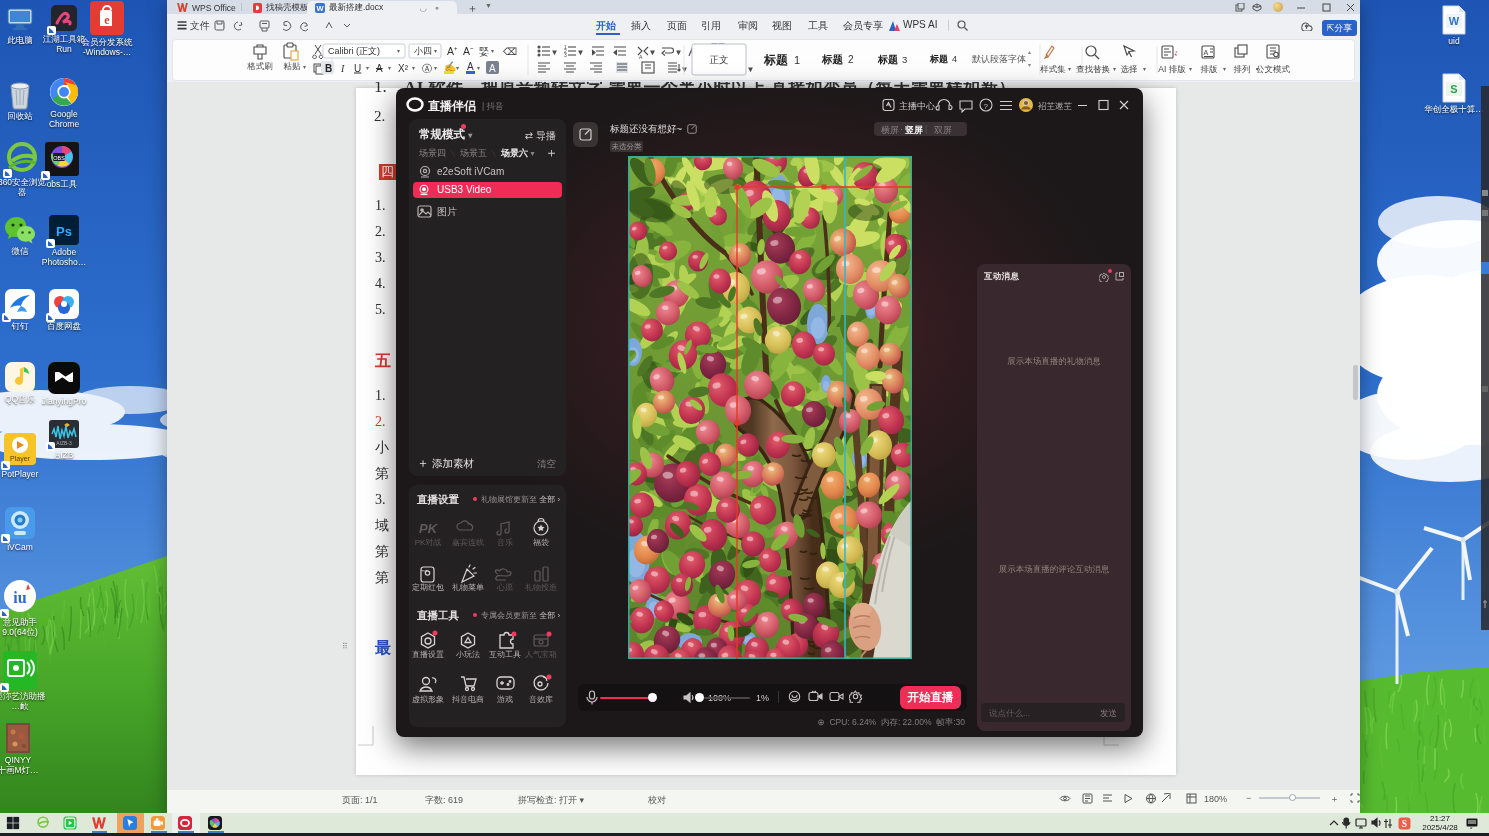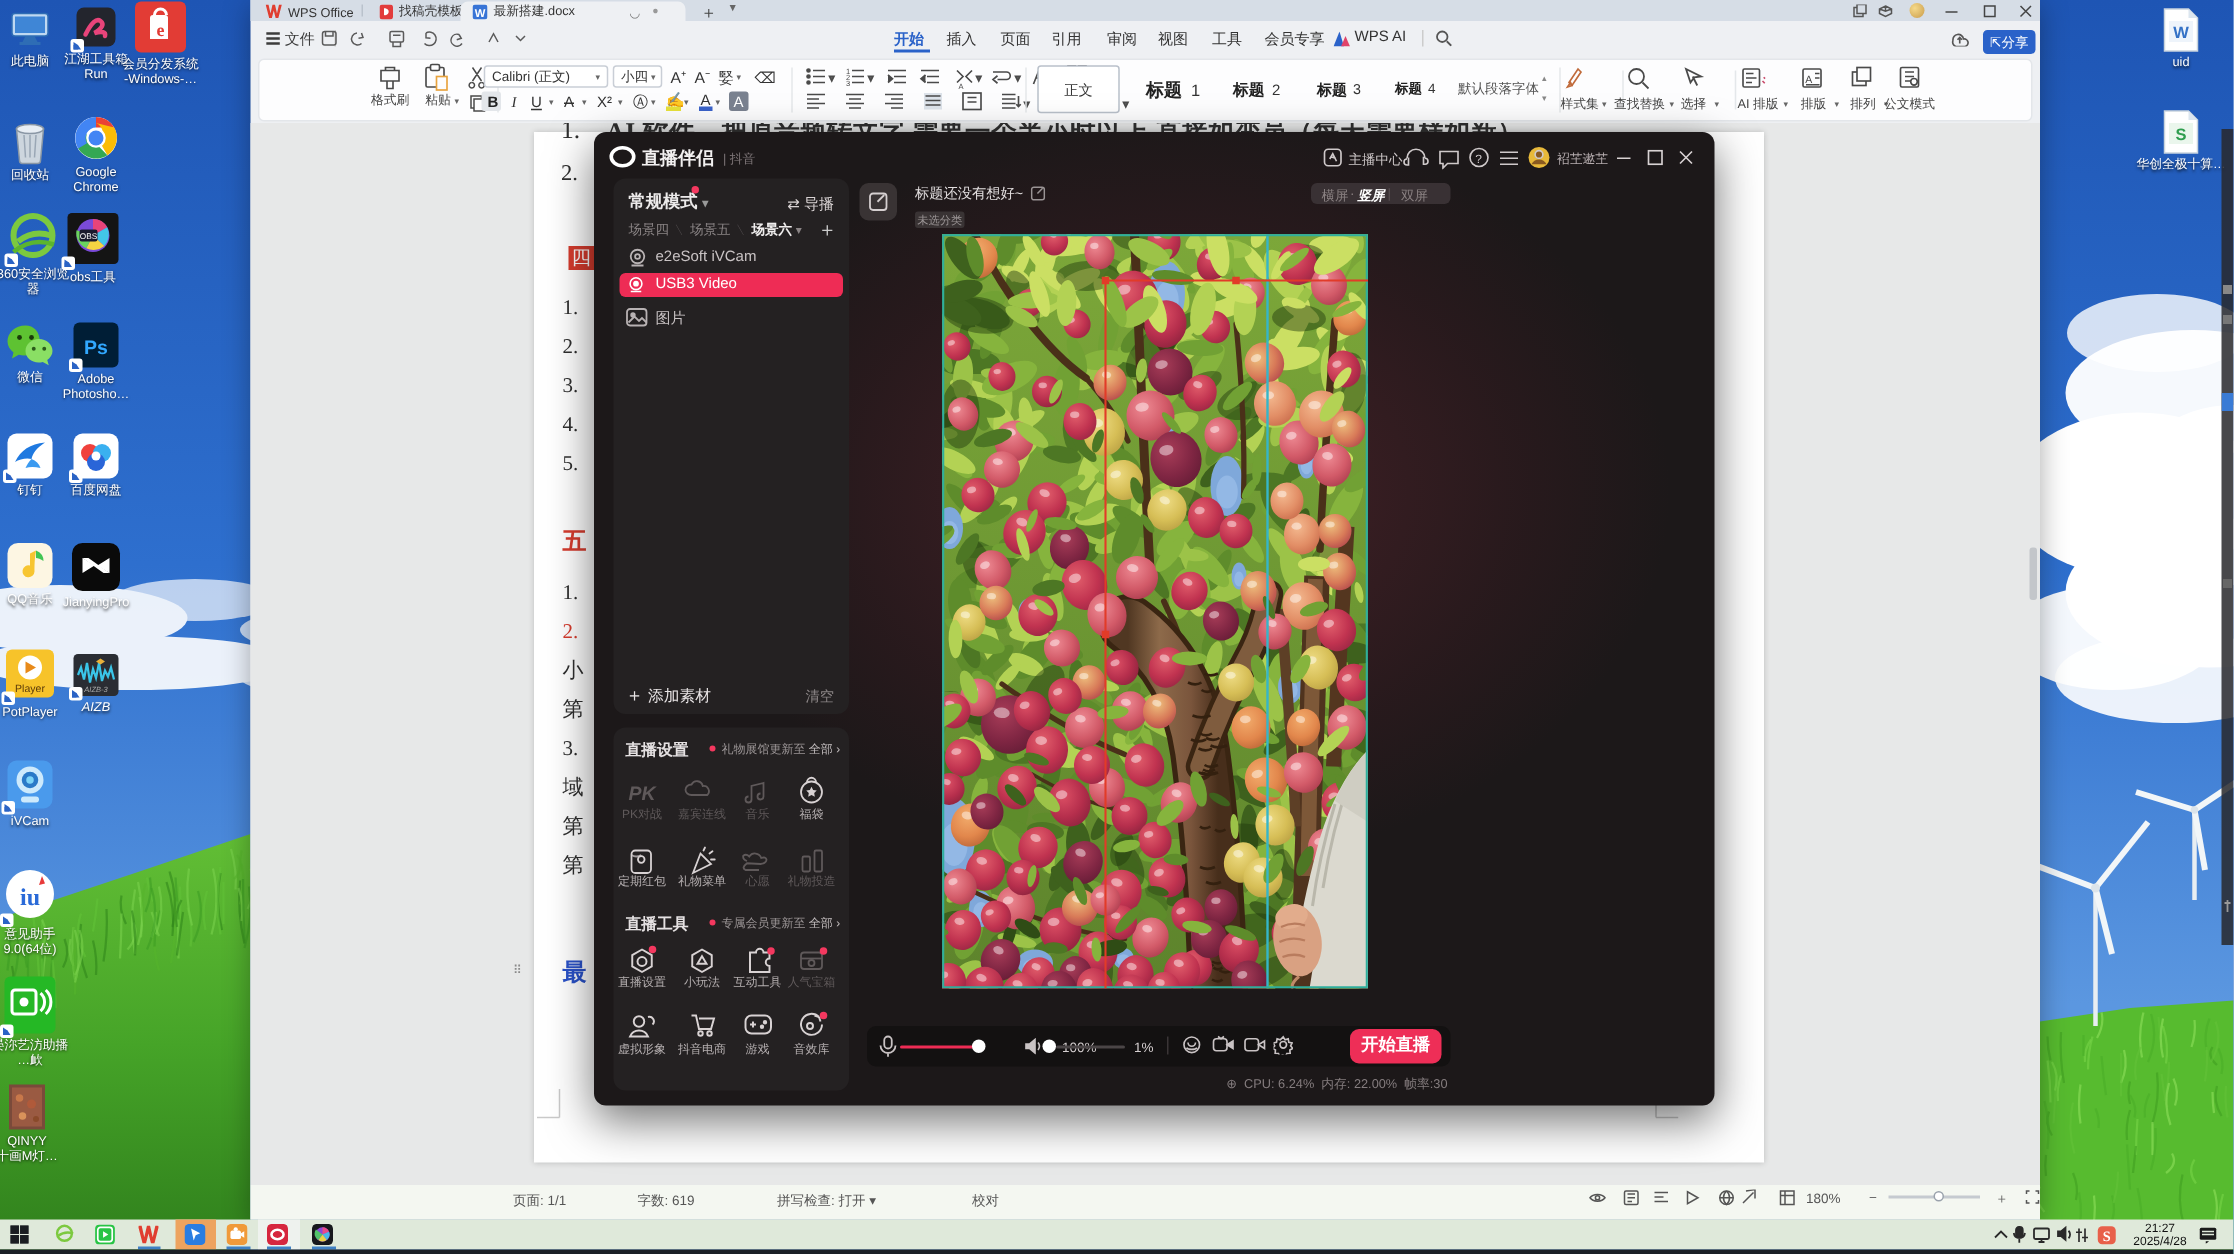--- a/index.html
+++ b/index.html
@@ -402,21 +402,21 @@
           <rect x="1" y="1" width="32" height="32" rx="4" fill="#f7c32a"></rect>
           <circle cx="17" cy="13" r="8" fill="#fff"></circle>
           <path d="M14,9 l7,4 -7,4 z" fill="#e88a1a"></path>
           <text x="17" y="29" font-size="7" fill="#5a3a0a" text-anchor="middle" font-family="Liberation Sans">Player</text>
         </svg>
     <span class="shortcut"></span>
   </div>
       <div class="lbl">PotPlayer</div>
     </div>
 
-  <div class="dicon" style="left:34px;top:435px;font-style:italic;">
+  <div class="dicon" style="left:34px;top:419px;">
       <div class="img" style="width:32px;height:30px;">
     <svg width="32" height="30" viewBox="0 0 32 30">
           <rect x="1" y="1" width="30" height="28" rx="3" fill="#2a2d33"></rect>
           <path d="M4,15 l2,-5 2,8 2,-11 2,13 2,-9 2,6 2,-10 2,12 2,-7 2,4 2,-6 2,8" stroke="#3ac5e8" stroke-width="1.5" fill="none"></path>
           <path d="M16,6 l3,-2 3,2 -3,2 z" fill="#e8b03a"></path>
           <text x="16" y="26" font-size="5" fill="#aaa" text-anchor="middle" font-family="Liberation Sans">AIZB-3</text>
         </svg>
     <span class="shortcut"></span>
   </div>
       <div class="lbl">AIZB</div>
@@ -997,21 +997,21 @@
     </svg>
   <div class="abs" style="left:214px;top:35px;font-size:9.5px;color:#e2dedf;">标题还没有想好~</div>
   <svg class="abs" style="left:291px;top:36px;" width="10" height="10" viewBox="0 0 13 13" fill="none" stroke="#9a9495" stroke-width="1.3">
       <rect x="1" y="1" width="11" height="11" rx="2"></rect>
       <path d="M6,6.5 L10.5,2"></path>
     </svg>
   <div class="abs" style="left:214px;top:53px;width:33px;height:11px;background:#393334;border-radius:2px;color:#9a9495;font-size:7.5px;text-align:center;line-height:11px;">未选分类</div>
   <div class="abs" style="left:478px;top:34px;width:93px;height:14px;background:#393134;border-radius:4px;font-size:9px;color:#8a8182;">
     <span style="position:absolute;left:7px;top:2px;">横屏</span>
     <span style="position:absolute;left:26px;top:2px;">·</span>
-    <span style="position:absolute;left:31px;top:2px;color:#fff;font-weight:bold;font-style:italic;">竖屏</span>
+    <span style="position:absolute;left:31px;top:2px;color:#fff;font-weight:bold;">竖屏</span>
     <span style="position:absolute;left:51px;top:2px;color:#5a5254;">|</span>
     <span style="position:absolute;left:60px;top:2px;">双屏</span>
   </div>
 
   <div class="abs" style="left:232px;top:68px;width:284px;height:503px;" id="videobox"><svg width="284" height="503" viewBox="0 0 284 503">
         <defs>
           <radialGradient id="gred" cx="0.38" cy="0.32" r="0.85">
             <stop offset="0" stop-color="#e25f6c"></stop>
             <stop offset="0.55" stop-color="#c13350"></stop>
             <stop offset="1" stop-color="#8e2240"></stop>
@@ -2278,20 +2278,38 @@
         <path d="M10,6.5 l4,-2.5 v5 z" fill="none"></path>
       </svg>
     <svg style="position:absolute;left:271px;top:6px;" width="13" height="13" viewBox="0 0 13 13" fill="none" stroke="#c9c3c4" stroke-width="1.1">
         <circle cx="6.5" cy="6.5" r="2.2"></circle>
         <path d="M6.5,1.2 l1.2,2 2.1,-.6 .4,2.2 2.2,.5 -1,1.9 1.4,1.7 -1.9,1.1 .2,2.2 -2.2,.1 -.9,2 -1.9,-1 -1.9,1 -.9,-2 -2.2,-.1 .2,-2.2 -1.9,-1.1 1.4,-1.7 -1,-1.9 2.2,-.5 .4,-2.2 2.1,.6 z"></path>
       </svg>
     <div style="position:absolute;left:322px;top:2px;width:61px;height:23px;background:#ee2e57;border-radius:6px;color:#fff;font-size:11.5px;font-weight:bold;text-align:center;line-height:23px;">开始直播</div>
   </div>
   <div class="abs" style="right:178px;top:629px;font-size:8.5px;color:#847c7e;">⊕&nbsp; CPU: 6.24% &nbsp;内存: 22.00% &nbsp;帧率:30</div>
 
+  <div class="rpanel" style="left:581px;top:176px;width:154px;height:467px;background:#39282d;">
+    <div style="position:absolute;left:7px;top:7px;font-size:8.5px;font-weight:bold;color:#e8e2e3;letter-spacing:.3px;">互动消息</div>
+    <svg style="position:absolute;right:22px;top:8px;" width="10" height="10" viewBox="0 0 13 13" fill="none" stroke="#b0a8aa" stroke-width="1.1">
+        <circle cx="6.5" cy="6.5" r="2"></circle>
+        <path d="M6.5,1.2 l1.2,2 2.1,-.6 .4,2.2 2.2,.5 -1,1.9 1.4,1.7 -1.9,1.1 .2,2.2 -2.2,.1 -.9,2 -1.9,-1 -1.9,1 -.9,-2 -2.2,-.1 .2,-2.2 -1.9,-1.1 1.4,-1.7 -1,-1.9 2.2,-.5 .4,-2.2 2.1,.6 z"></path>
+      </svg>
+    <div style="position:absolute;right:19px;top:5px;width:4px;height:4px;border-radius:50%;background:#f4385f;"></div>
+    <svg style="position:absolute;right:7px;top:8px;" width="9" height="9" viewBox="0 0 9 9" fill="none" stroke="#b0a8aa" stroke-width="1">
+        <path d="M3,1 H1 v7 h7 V6"></path>
+        <rect x="4.5" y="0.5" width="4" height="4"></rect>
+      </svg>
+    <div style="position:absolute;left:0;top:92px;width:154px;text-align:center;font-size:8.5px;color:#93837f;">展示本场直播的礼物消息</div>
+    <div style="position:absolute;left:0;top:300px;width:154px;text-align:center;font-size:8.5px;color:#93837f;">展示本场直播的评论互动消息</div>
+    <div style="position:absolute;left:4px;top:439px;width:144px;height:19px;background:#272123;border-radius:4px;">
+      <span style="position:absolute;left:8px;top:5px;font-size:8.5px;color:#695d60;">说点什么...</span>
+      <span style="position:absolute;right:8px;top:5px;font-size:8.5px;color:#8a7a7e;">发送</span>
+    </div>
+  </div>
 </div>
 
 <div id="taskbar" class="abs">
 
   <svg class="tbicon" style="left:6px;" width="16" height="16" viewBox="0 0 16 16">
       <rect x="1" y="1" width="6.6" height="6.6" fill="#1a1d21"></rect>
       <rect x="8.4" y="1" width="6.6" height="6.6" fill="#1a1d21"></rect>
       <rect x="1" y="8.4" width="6.6" height="6.6" fill="#1a1d21"></rect>
       <rect x="8.4" y="8.4" width="6.6" height="6.6" fill="#1a1d21"></rect>
     </svg>

